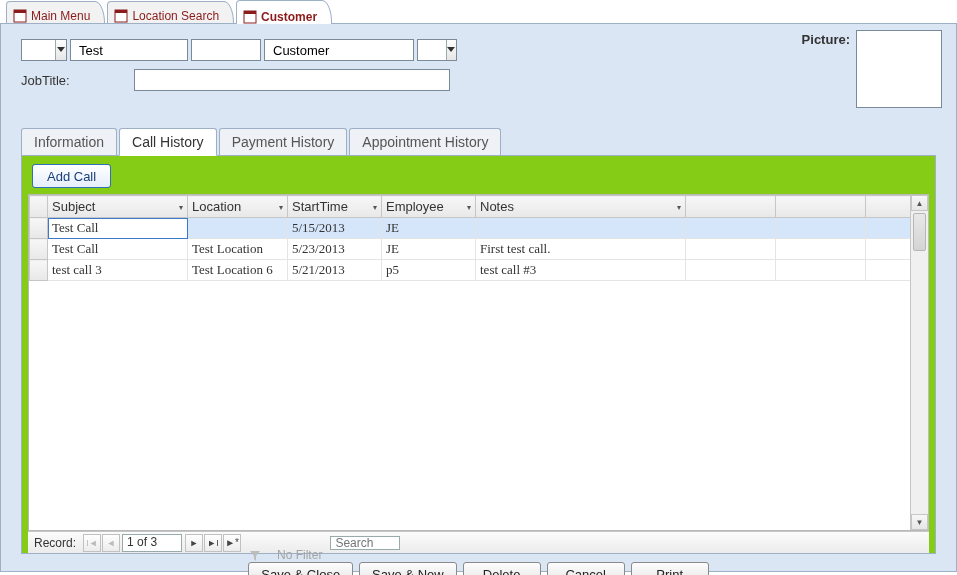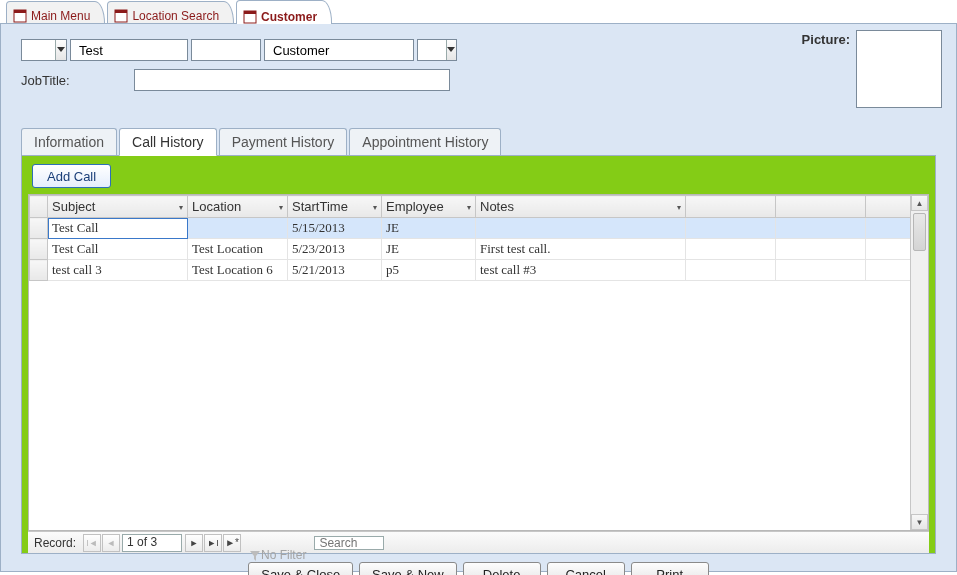--- a/index.html
+++ b/index.html
@@ -253,21 +253,21 @@
     background: #fff;
     margin: 0 2px;
     padding: 0 4px;
     display: flex; align-items: flex-start;
     font-size: 12px;
   }
   .rn-filter {
     display: flex; align-items: flex-end;
     color: #a4a4a4;
     padding: 0 8px;
-    gap: 0;
+    gap: 16px;
     margin-top: 24px;
   }
   .rn-search {
     width: 70px; height: 14px;
     border: 1px solid #9aa;
     background: #fff;
     font-size: 12px;
     padding: 0 4px;
   }
   

